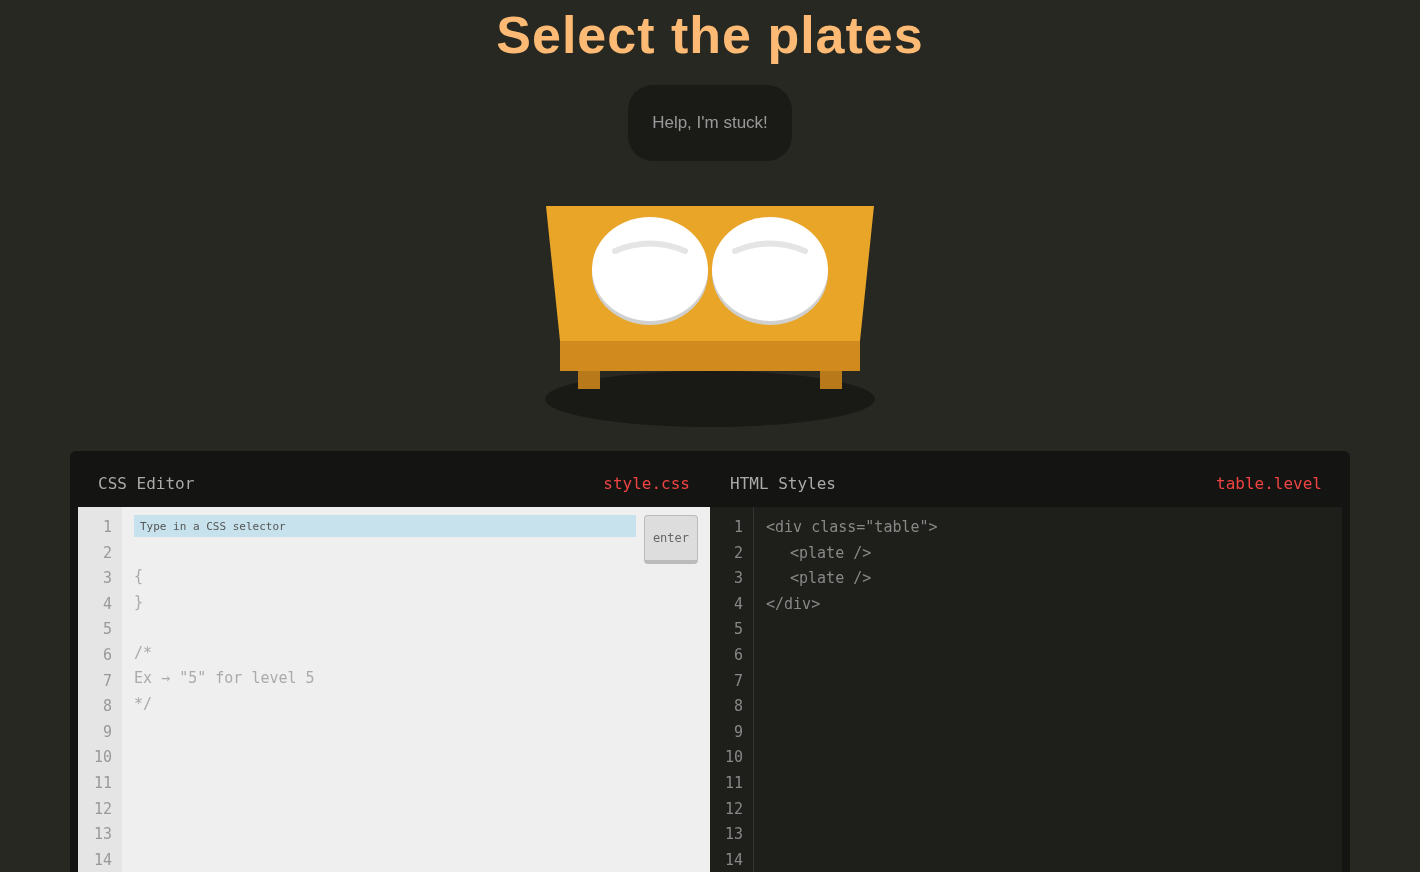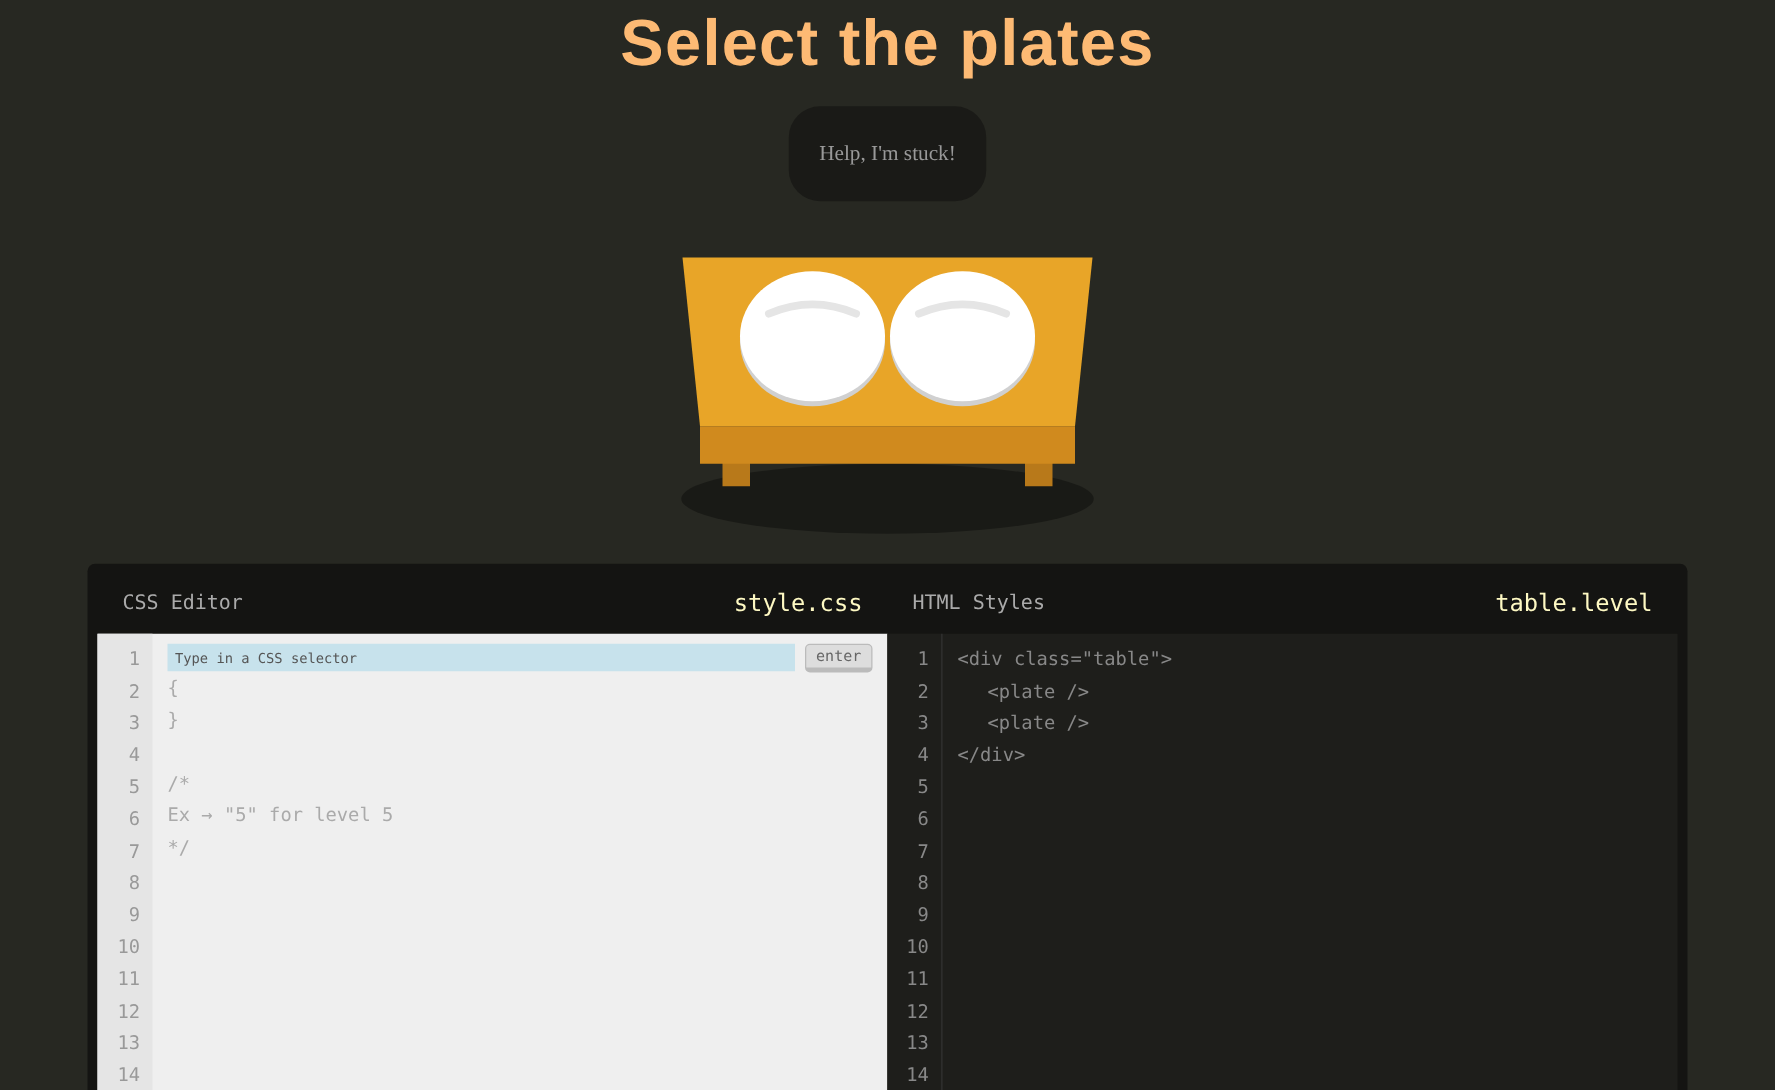--- a/index.html
+++ b/index.html
@@ -33,21 +33,21 @@
     }
     
     .help-button {
       display: inline-block;
       background: #1a1a17;
       color: #999;
       padding: 28px 24px;
       border-radius: 25px;
       font-size: 17px;
       cursor: pointer;
-      font-family: Liberation Serif, serif;
+      font-family: Liberation Sans, sans-serif;
     }
     
     .table-area {
       text-align: center;
       margin-top: 40px;
       position: relative;
       height: 230px;
     }
     
     .table-visual {
@@ -82,22 +82,22 @@
       justify-content: space-between;
       padding: 0 20px;
     }
     
     .editor-label {
       color: #aaa;
       font-size: 16px;
     }
     
     .editor-filename {
-      color: #fef9c3;
-      font-size: 19px;
+      color: #ef4444;
+      font-size: 16px;
     }
     
     .editors-body {
       display: flex;
       height: 388px;
     }
     
     .css-editor {
       width: 50%;
       display: flex;
@@ -167,21 +167,21 @@
     
     .selector-input::placeholder {
       color: #555;
     }
     
     .enter-button {
       background: #ddd;
       border: 1px solid #bbb;
       border-bottom: 4px solid #bbb;
       border-radius: 4px;
-      padding: 2px 8px;
+      padding: 15px 8px;
       font-size: 12px;
       color: #666;
       cursor: pointer;
       font-family: inherit;
     }
     
     .code-line {
       height: 25.6px;
       white-space: pre;
     }

